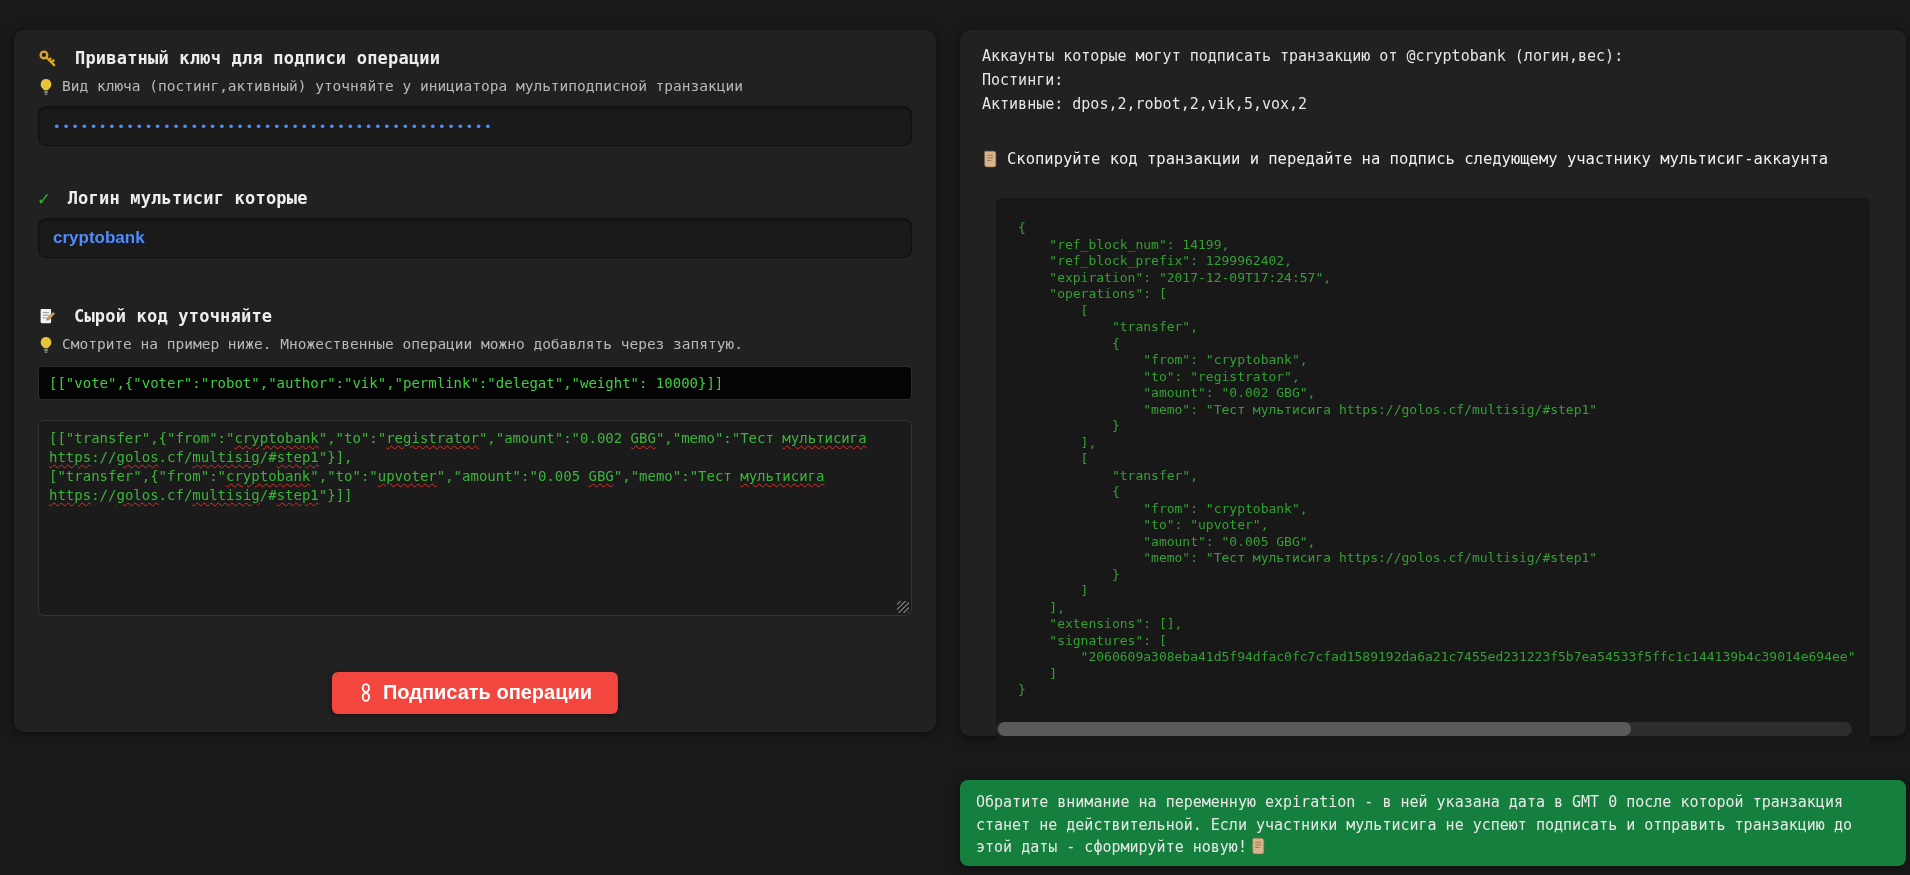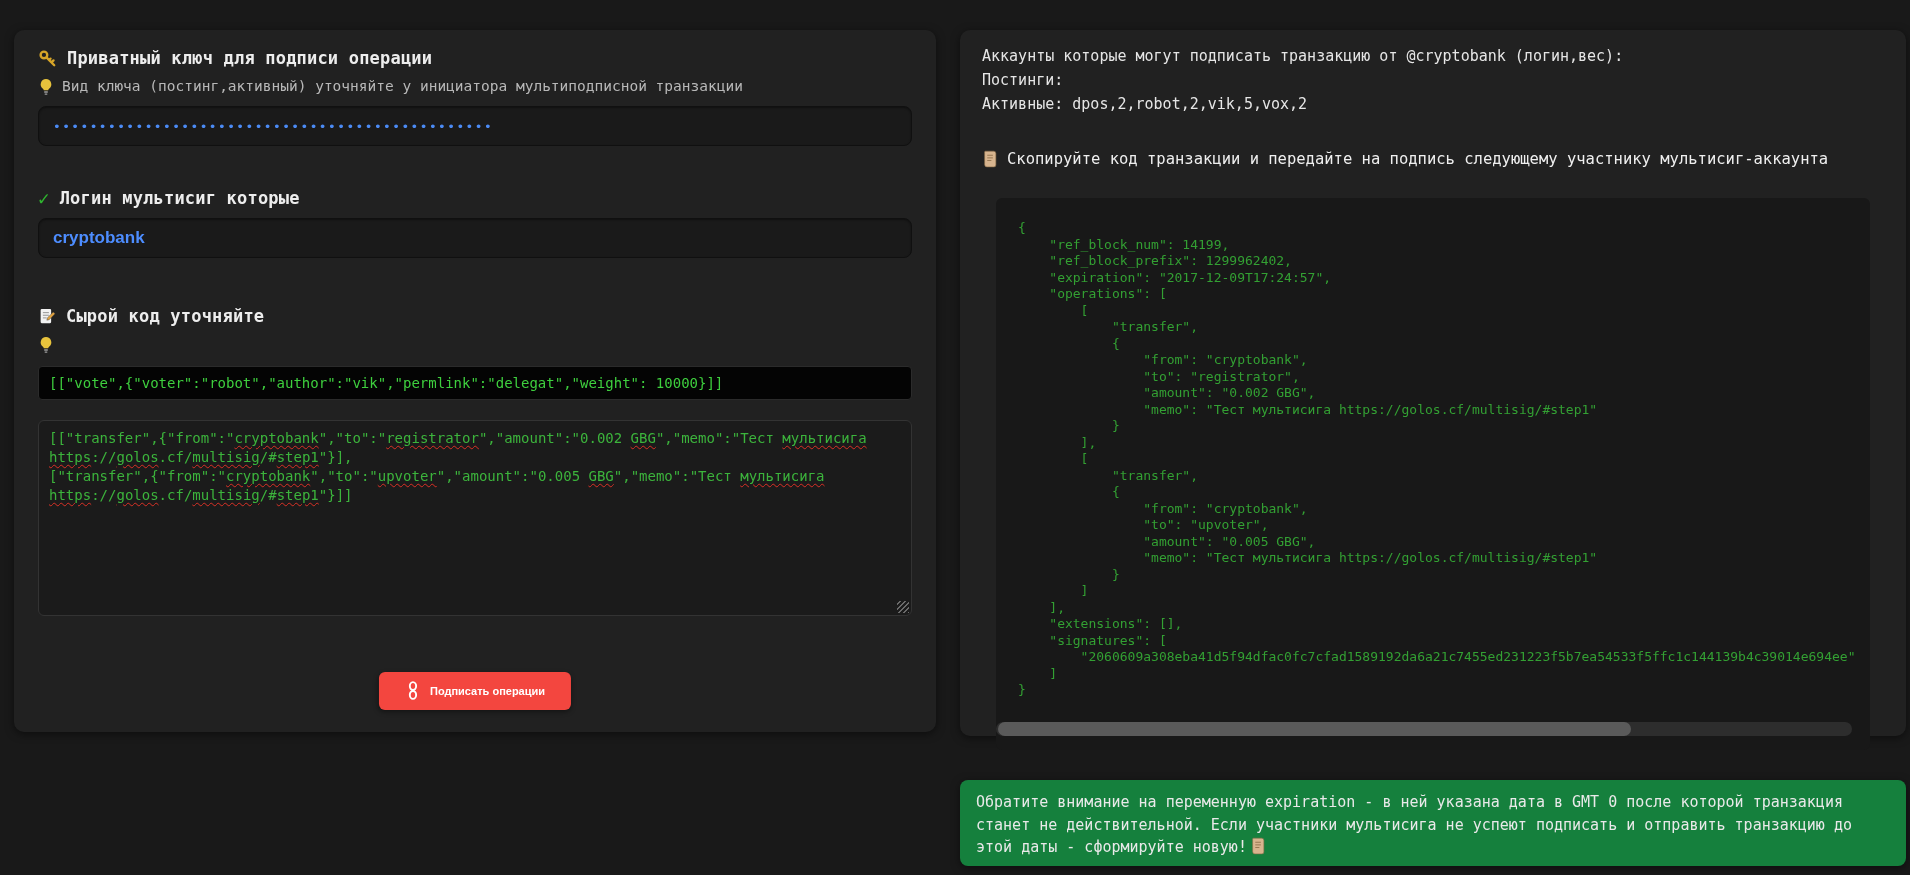--- a/index.html
+++ b/index.html
@@ -5,21 +5,21 @@
   * { margin:0; padding:0; box-sizing:border-box; }
   html,body { width:1910px; height:875px; background:#191919; overflow:hidden;
     font-family:"DejaVu Sans Mono", monospace; }
   .card { position:absolute; background:#212121; border-radius:10px;
     box-shadow:0 2px 8px rgba(0,0,0,.5); }
   .card-left { left:14px; top:30px; width:922px; height:702px; }
   .card-right { left:960px; top:30px; width:946px; height:706px; }
   .card-note { left:960px; top:780px; width:946px; height:86px; background:#15803d;
     border-radius:8px; padding:11px 16px; }
   .abs { position:absolute; }
-  .field-title { display:flex; align-items:center; gap:10px; font-size:17px;
+  .field-title { display:flex; align-items:center; gap:18px; font-size:17px;
     font-weight:bold; color:#ededed; letter-spacing:.2px; }
   .field-hint { display:flex; align-items:flex-start; gap:8px; font-size:14.5px;
     color:#b8b8b8; }
   .ti { width:874px; height:40px; background:#1a1a1a; border:1px solid #101010;
     border-radius:8px; outline:none; padding:0 14px; box-shadow:inset 0 1px 2px rgba(0,0,0,.4); }
   .ti-password { color:#4b8bf5; font-size:13px; letter-spacing:1.5px;
     font-family:"DejaVu Sans", sans-serif; }
   .ti-login { color:#4d8dff; font-size:17px; font-weight:bold;
     font-family:"Liberation Sans", sans-serif; }
   .ti-example { width:874px; height:34px; background:#040404; border:1px solid #2b2b2b;
@@ -27,21 +27,21 @@
     font-family:"DejaVu Sans Mono", monospace; }
   .code-area { width:874px; height:196px; background:#1b1b1b; border:1px solid #333;
     border-radius:6px; padding:8px 10px; color:#3cb43c; font-size:14px; line-height:19px;
     white-space:pre-wrap; word-wrap:break-word; overflow:hidden; position:relative; }
   .code-area::after { content:""; position:absolute; right:2px; bottom:2px; width:12px;
     height:12px; background:repeating-linear-gradient(135deg, transparent 0 2px, #6a6a6a 2px 3.5px); }
   .misspelled { text-decoration:underline; text-decoration-style:wavy;
     text-decoration-color:#d93025; text-decoration-thickness:1px; text-underline-offset:2px; }
   .sign-btn { position:absolute; left:50%; top:642px; transform:translateX(-50%);
     display:flex; align-items:center; gap:9px; background:#f3463f; color:#fff;
-    border:none; border-radius:6px; padding:9px 26px 10px 26px; font-size:11px;
+    border:none; border-radius:6px; padding:9px 26px 10px 26px; font-size:20px;
     font-weight:bold; font-family:"Liberation Sans", sans-serif; cursor:pointer;
     box-shadow:0 2px 5px rgba(0,0,0,.4); }
   .info-line { font-size:15px; color:#e6e6e6; line-height:24px; white-space:pre; }
   .copy-line { display:flex; align-items:center; gap:10px; font-size:15.5px;
     font-weight:normal; color:#efefef; }
   .tx-block { position:absolute; left:36px; top:168px; width:874px; height:552px;
     background:#181818; border-radius:6px; padding:22px 0 0 22px; overflow:hidden; }
   .tx-pre { color:#33a033; font-size:13px; line-height:16.5px; white-space:pre;
     font-family:"DejaVu Sans Mono", monospace; overflow:hidden; width:846px; height:478px; }
   .hscroll { position:absolute; left:0px; bottom:14px; width:856px; height:14px;
@@ -103,20 +103,21 @@
   </div>
 
   <div class="field-hint abs" style="left:24px; top:306px;">
     <span class="icon">
       <svg width="16" height="18" viewBox="0 0 24 26">
         <path fill="#e8c33c" d="M12 1a8 8 0 0 0-4.6 14.5c.8.6 1.3 1.6 1.3 2.5h6.6c0-.9.5-1.9 1.3-2.5A8 8 0 0 0 12 1z"></path>
         <rect x="9" y="19.5" width="6" height="2.2" rx="1.1" fill="#9f9f9f"></rect>
         <rect x="9.8" y="22.6" width="4.4" height="2" rx="1" fill="#9f9f9f"></rect>
       </svg>
     </span>
+    <span>Смотрите на пример ниже. Множественные операции можно добавлять через запятую.</span>
   </div>
 
   <input type="text" class="ti-example abs" style="left: 24px; top: 336px;" readonly="" value="[[&quot;vote&quot;,{&quot;voter&quot;:&quot;robot&quot;,&quot;author&quot;:&quot;vik&quot;,&quot;permlink&quot;:&quot;delegat&quot;,&quot;weight&quot;: 10000}]]">
 
   <div class="code-area abs" style="left:24px; top:390px;">[["transfer",{"from":"<span class="misspelled">cryptobank</span>","to":"<span class="misspelled">registrator</span>","amount":"0.002 <span class="misspelled">GBG</span>","memo":"Тест <span class="misspelled">мультисига</span> <span class="misspelled">https</span>://<span class="misspelled">golos</span>.cf/<span class="misspelled">multisig</span>/#<span class="misspelled">step1</span>"}],<br>["transfer",{"from":"<span class="misspelled">cryptobank</span>","to":"<span class="misspelled">upvoter</span>","amount":"0.005 <span class="misspelled">GBG</span>","memo":"Тест <span class="misspelled">мультисига</span> <span class="misspelled">https</span>://<span class="misspelled">golos</span>.cf/<span class="misspelled">multisig</span>/#<span class="misspelled">step1</span>"}]]</div>
 
   <button class="sign-btn">
     <span class="icon">
       <svg width="16" height="19" viewBox="0 0 24 30" fill="none" stroke="#ffffff" stroke-width="3">
         <ellipse cx="12" cy="8" rx="5" ry="6.2"></ellipse>

